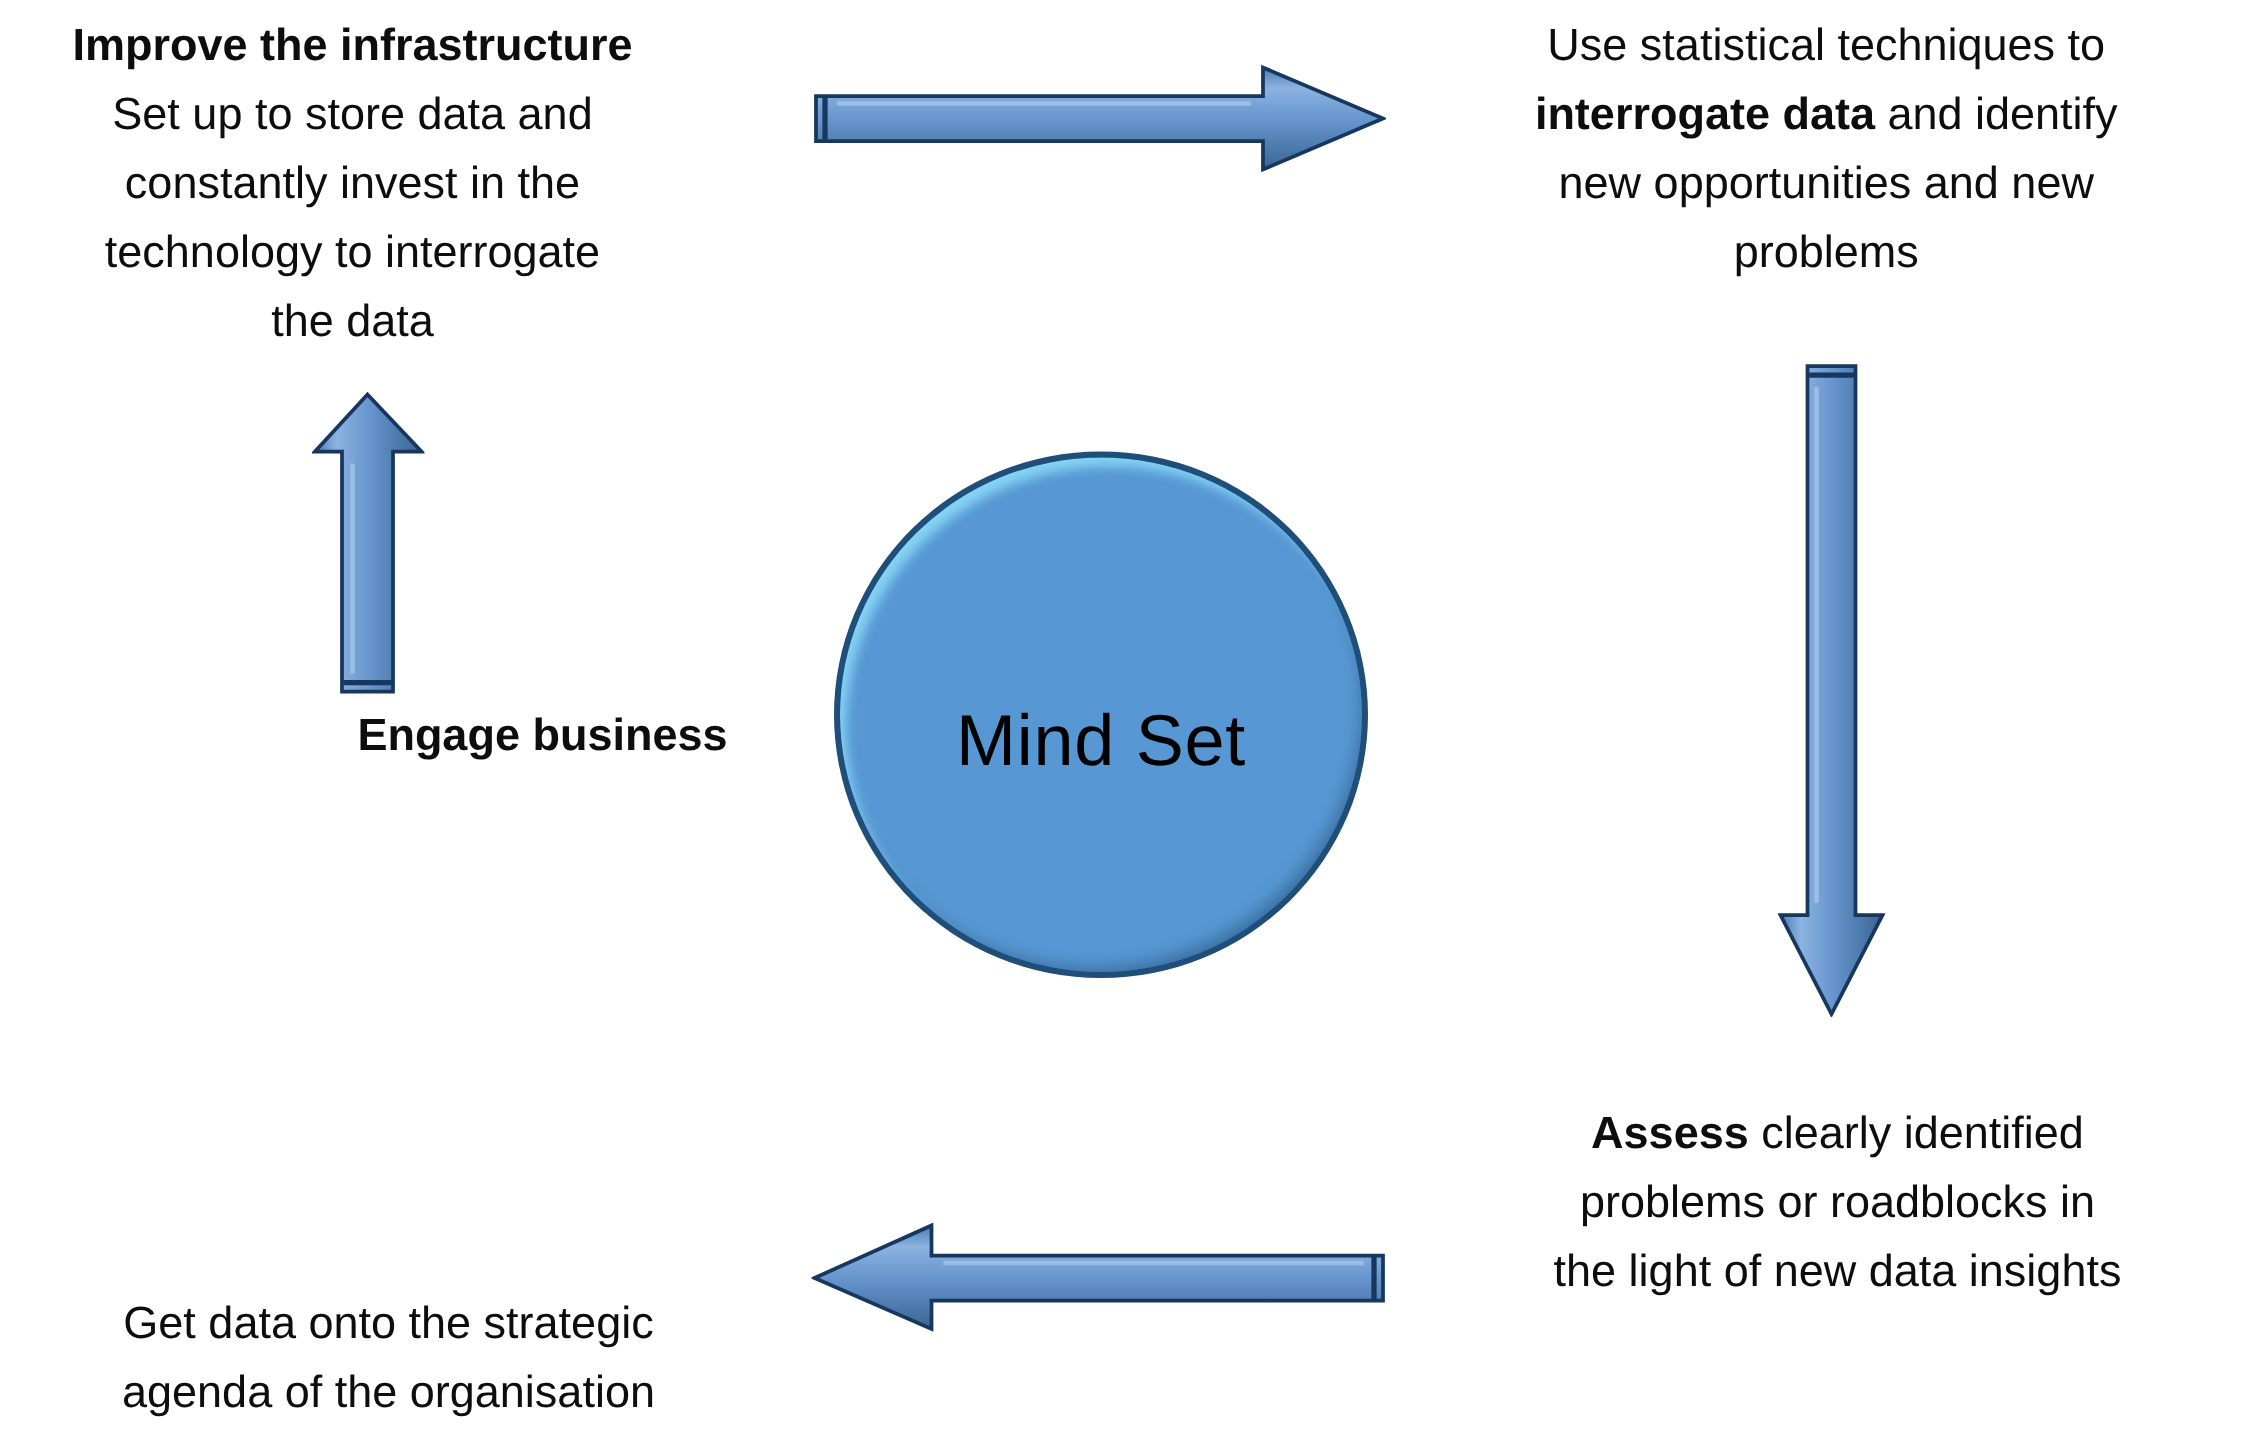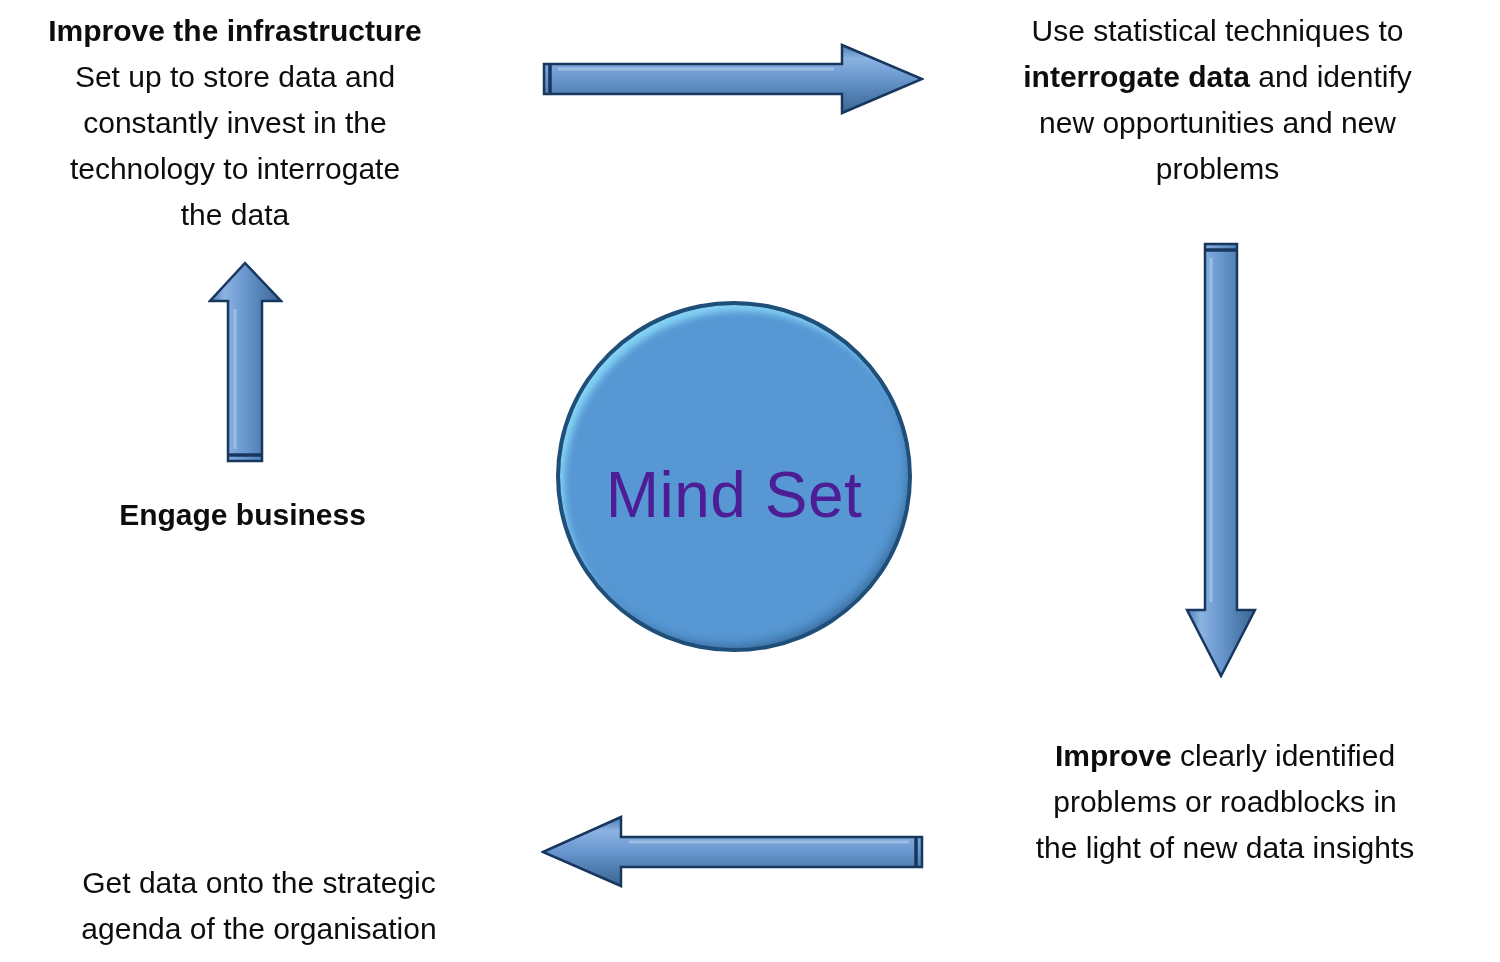--- a/index.html
+++ b/index.html
@@ -16,42 +16,42 @@
     text-align:center;
     font-size:30px;
     line-height:46px;
     color:#0d0d0d;
   }
   .tb .hd{font-weight:700;display:block;}
   .tb .body, .tb .pre, .tb .post{white-space:pre-line;}
   .tb strong{font-weight:700;}
   #tb-top-left{left:0px;top:8px;width:470px;}
   #tb-top-right{left:975px;top:8px;width:485px;}
-  #tb-engage{left:0px;top:492px;width:485px;}
+  #tb-engage{left:0px;top:468px;width:485px;text-align:right;}
   #tb-bottom-left{left:0px;top:860px;width:478px;margin-left:20px;}
   #tb-bottom-right{left:980px;top:733px;width:490px;}
   .arrow{position:absolute;}
   #arrow-top{left:542px;top:43px;width:382px;height:72px;}
   #arrow-right{left:1185px;top:242px;width:72px;height:436px;}
   #arrow-bottom{left:541px;top:815px;width:383px;height:73px;}
   #arrow-left{left:208px;top:261px;width:75px;height:202px;}
   #circle{
     position:absolute;
     left:556px;top:301px;width:348px;height:343px;
     border-radius:50%;
     background:#5798d4;
     border:4px solid #1f4e79;
     box-shadow:
       inset 6px 8px 7px -2px rgba(135,214,246,0.95),
       inset -6px -9px 12px -7px rgba(16,48,82,0.45);
     display:flex;align-items:center;justify-content:center;
   }
   #circle .label{
-    font-size:64px;
-    color:#4c1d95;
+    font-size:48px;
+    color:#000000;
     letter-spacing:0.5px;
     margin-top:36px;
   }
 </style>
 </head>
 <body>
 
 <div id="stage">
 
   <div class="tb" id="tb-top-left"><strong class="hd">Improve the infrastructure</strong><span class="body">Set up to store data and
@@ -62,21 +62,21 @@
   <div class="tb" id="tb-top-right"><span class="pre">Use statistical techniques to
 </span><strong>interrogate data</strong><span class="post"> and identify
 new opportunities and new
 problems</span></div>
 
   <div class="tb" id="tb-engage"><strong class="hd">Engage business</strong></div>
 
   <div class="tb" id="tb-bottom-left"><span class="body">Get data onto the strategic
 agenda of the organisation</span></div>
 
-  <div class="tb" id="tb-bottom-right"><strong>Improve</strong><span class="post"> clearly identified
+  <div class="tb" id="tb-bottom-right"><strong>Assess</strong><span class="post"> clearly identified
 problems or roadblocks in
 the light of new data insights</span></div>
 
   <svg class="arrow" id="arrow-top" viewBox="0 0 382 72" preserveAspectRatio="none">
     <defs>
       <linearGradient id="gv-top" x1="0" y1="0" x2="0" y2="1">
         <stop offset="0%" stop-color="#4a7bb0"></stop>
         <stop offset="20%" stop-color="#8cb3e1"></stop>
         <stop offset="50%" stop-color="#6896ce"></stop>
         <stop offset="82%" stop-color="#4a77a8"></stop>

